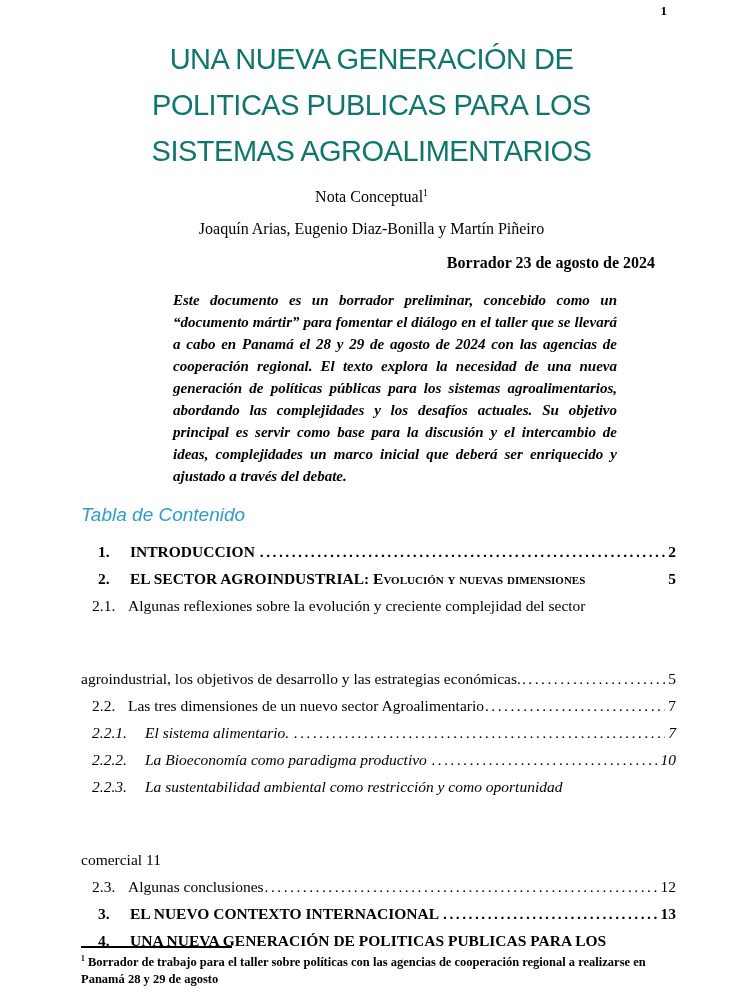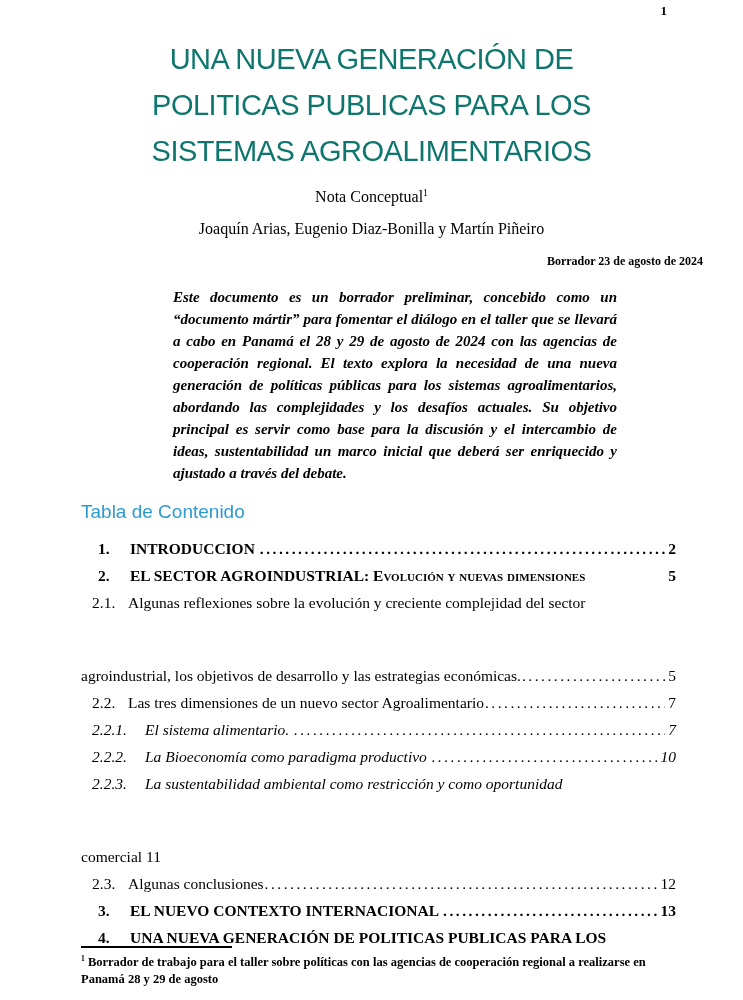--- a/index.html
+++ b/index.html
@@ -36,40 +36,41 @@
     font-size: 16px;
   }
   sup { font-size: 0.6em; line-height: 0; }
   .authors {
     margin-top: 14px;
     text-align: center;
     font-size: 16px;
   }
   .draft-date {
     margin-top: 16px;
-    padding-right: 40px;
+    padding-right: 88px;
     text-align: right;
-    font-size: 12px;
+    font-size: 16px;
     font-weight: bold;
   }
   .quote {
     margin: 17px 0 0 125px;
     width: 492px;
     font-size: 15px;
     font-style: italic;
     font-weight: bold;
     line-height: 22px;
   }
   .quote .qline { text-align: justify; text-align-last: justify; margin-left: 48px; }
   .quote .qline.last { text-align-last: left; }
   .toc-heading {
     margin: 16px 0 0 81px;
     font-family: "Liberation Sans", sans-serif;
     font-size: 19px;
     line-height: 24px;
+    font-style: italic;
   }
   .toc {
     margin: 12px 0 0 81px;
     width: 595px;
     font-size: 15.5px;
   }
   .toc-entry { margin-bottom: 2px; }
   .toc-row {
     display: flex;
     align-items: baseline;
@@ -133,21 +134,21 @@
   <div class="draft-date">Borrador 23 de agosto de 2024</div>
 
   <div class="quote" id="abstract">
       <div class="qline">Este documento es un borrador preliminar, concebido como un</div>
       <div class="qline">“documento mártir” para fomentar el diálogo en el taller que se llevará</div>
       <div class="qline">a cabo en Panamá el 28 y 29 de agosto de 2024 con las agencias de</div>
       <div class="qline">cooperación regional. El texto explora la necesidad de una nueva</div>
       <div class="qline">generación de políticas públicas para los sistemas agroalimentarios,</div>
       <div class="qline">abordando las complejidades y los desafíos actuales. Su objetivo</div>
       <div class="qline">principal es servir como base para la discusión y el intercambio de</div>
-      <div class="qline">ideas, sustentabilidad un marco inicial que deberá ser enriquecido y</div>
+      <div class="qline">ideas, complejidades un marco inicial que deberá ser enriquecido y</div>
       <div class="qline last">ajustado a través del debate.</div>
     </div>
 
   <div class="toc-heading" id="toc-heading" style="color: rgb(46, 155, 207);">Tabla de Contenido</div>
 
   <div class="toc" id="toc">
       <div class="toc-entry bold">
         <div class="toc-row l1">
           <span class="toc-num">1.</span>
           <span class="toc-text">INTRODUCCION </span>

